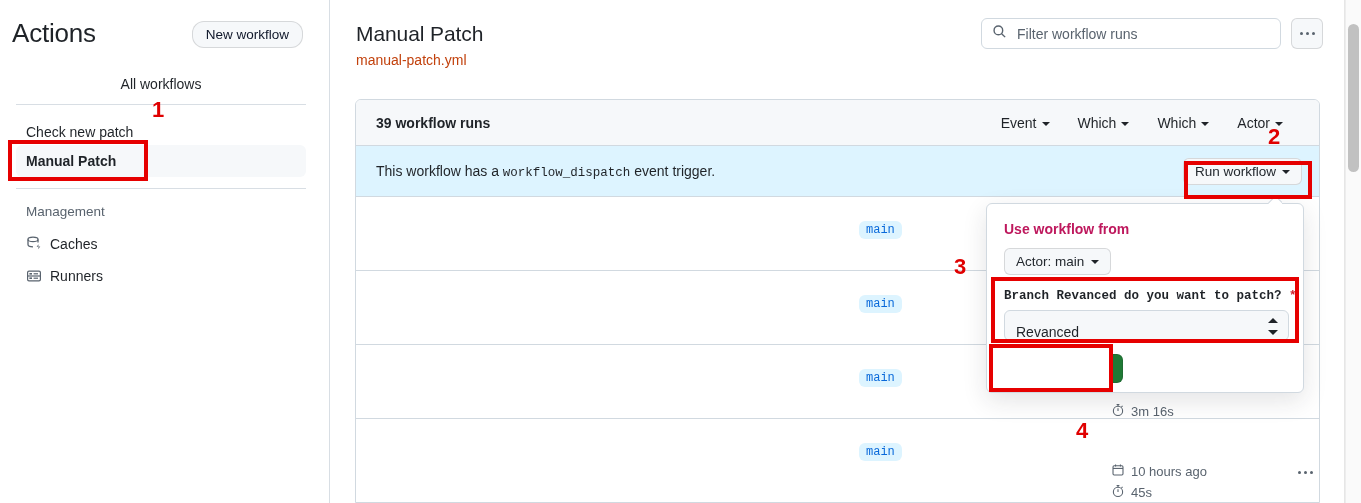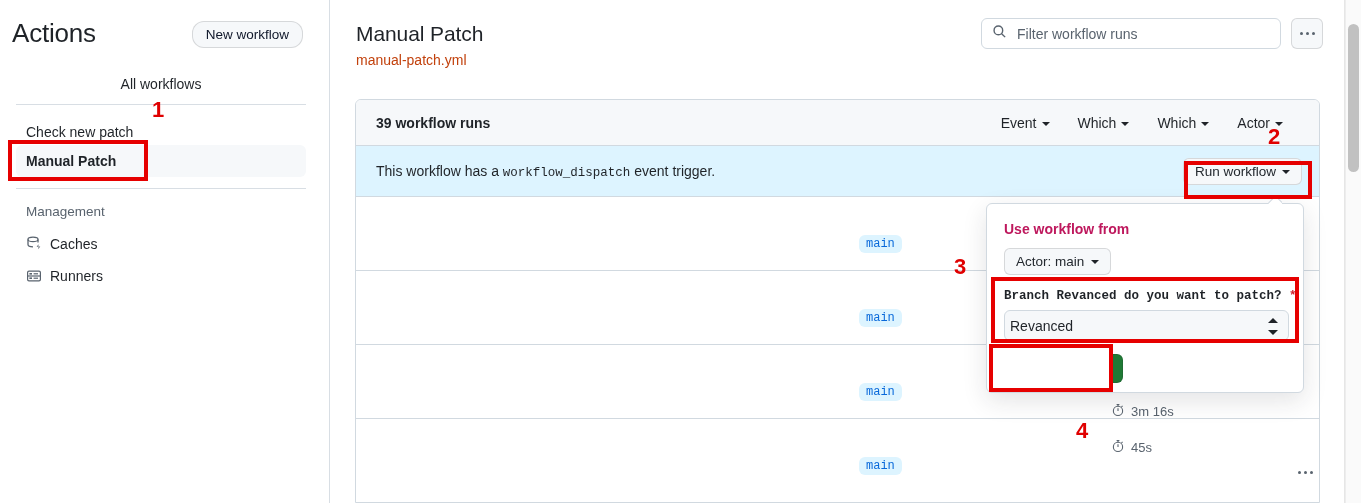--- a/index.html
+++ b/index.html
@@ -120,21 +120,21 @@
     padding: 5px 11px; font-size: 13.5px; color: #24292f;
     background: #f6f8fa; border: 1px solid rgba(31,35,40,0.15); border-radius: 6px;
     cursor: pointer; display: flex; align-items: center; gap: 6px;
   }
 
   .run-row {
     position: relative; height: 74px; border-bottom: 1px solid #d1d9e0;
   }
   .run-row:last-child { border-bottom: none; }
   .branch-badge {
-    position: absolute; left: 503px; top: 38px;
+    position: absolute; left: 503px; top: 24px;
     background: #ddf4ff; color: #0969da; border-radius: 6px;
     font-family: "Liberation Mono", monospace; font-size: 12px;
     padding: 2px 7px;
   }
   .meta { position: absolute; right: 18px; top: 18px; width: 190px; color: #59636e; font-size: 13px; text-align: center; }
   .meta .line { display: flex; align-items: center; gap: 6px; height: 21px; }
   .row-kebab { position: absolute; right: 6px; top: 52px; display: flex; gap: 3px; }
   .row-kebab i { width: 3px; height: 3px; border-radius: 50%; background: #59636e; display: block; }
 
   
@@ -163,21 +163,21 @@
   }
   .field-label {
     position: absolute; left: 17px; top: 85px;
     font-family: "Liberation Mono", monospace; font-size: 12.5px;
     font-weight: 700; color: #1f2328;
   }
   .req-star { color: #cf222e; font-weight: 700; }
   .input-select {
     position: absolute; left: 17px; top: 106px; width: 285px; height: 31px;
     background: #f6f8fa; border: 1px solid #d1d9e0; border-radius: 6px;
-    display: flex; align-items: center; padding: 0 5px;
+    display: flex; align-items: flex-end; padding: 0 11px;
     font-size: 14px; color: #1f2328; cursor: pointer;
   }
   .stepper { position: absolute; right: 10px; top: 7px; width: 10px; height: 17px; }
   .stepper::before, .stepper::after {
     content: ""; position: absolute; left: 0; width: 0; height: 0;
     border-left: 5px solid transparent; border-right: 5px solid transparent;
   }
   .stepper::before { top: 0; border-bottom: 5px solid #1f2328; }
   .stepper::after { bottom: 0; border-top: 5px solid #1f2328; }
   .green-btn {
@@ -341,20 +341,31 @@
               </svg>
             </span>
             <span>3m 16s</span>
           </div>
         </div>
       </div>
 
       <div class="run-row">
         <span class="branch-badge">main</span>
         <div class="meta">
+          <div class="line" style="margin-top:24px;">
+            <span>
+              <svg width="14" height="14" viewBox="0 0 16 16" fill="none" stroke="#59636e" stroke-width="1.25">
+                <rect x="2.3" y="3.2" width="11.4" height="10.5" rx="1.3"></rect>
+                <line x1="2.3" y1="6.2" x2="13.7" y2="6.2"></line>
+                <line x1="5.2" y1="1.8" x2="5.2" y2="4"></line>
+                  <line x1="10.8" y1="1.8" x2="10.8" y2="4"></line>
+              </svg>
+            </span>
+            <span>10 hours ago</span>
+          </div>
           <div class="line">
             <span>
               <svg width="14" height="14" viewBox="0 0 16 16" fill="none" stroke="#59636e" stroke-width="1.25">
                 <circle cx="8" cy="9" r="5.3"></circle>
                   <line x1="8" y1="9" x2="8" y2="6"></line>
                 <line x1="6.4" y1="1.8" x2="9.6" y2="1.8"></line>
                   <line x1="8" y1="1.8" x2="8" y2="3.7"></line>
                 <line x1="12" y1="4.4" x2="13.2" y2="3.2"></line>
               </svg>
             </span>

